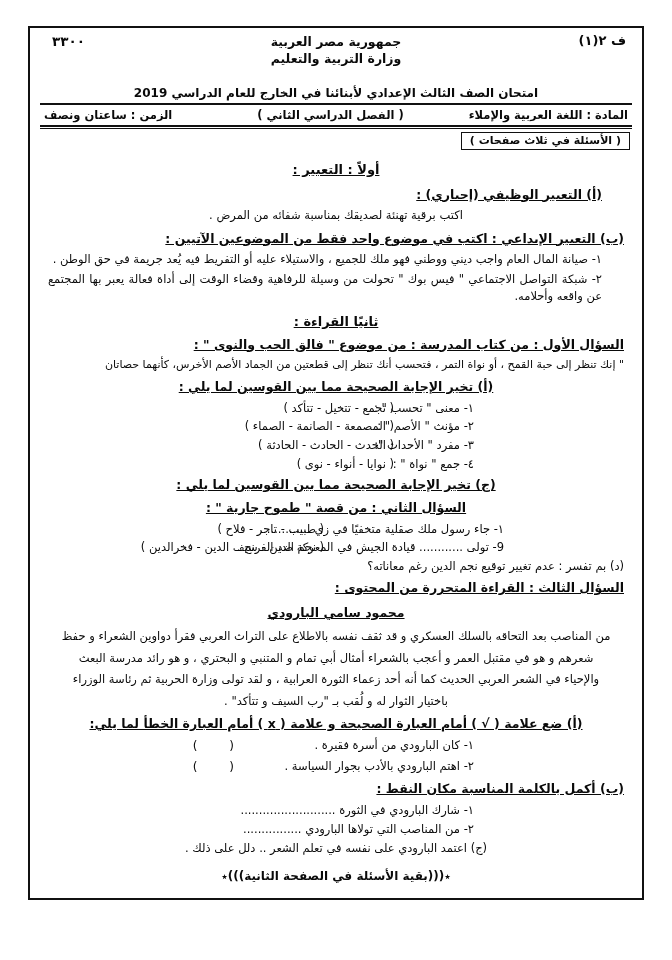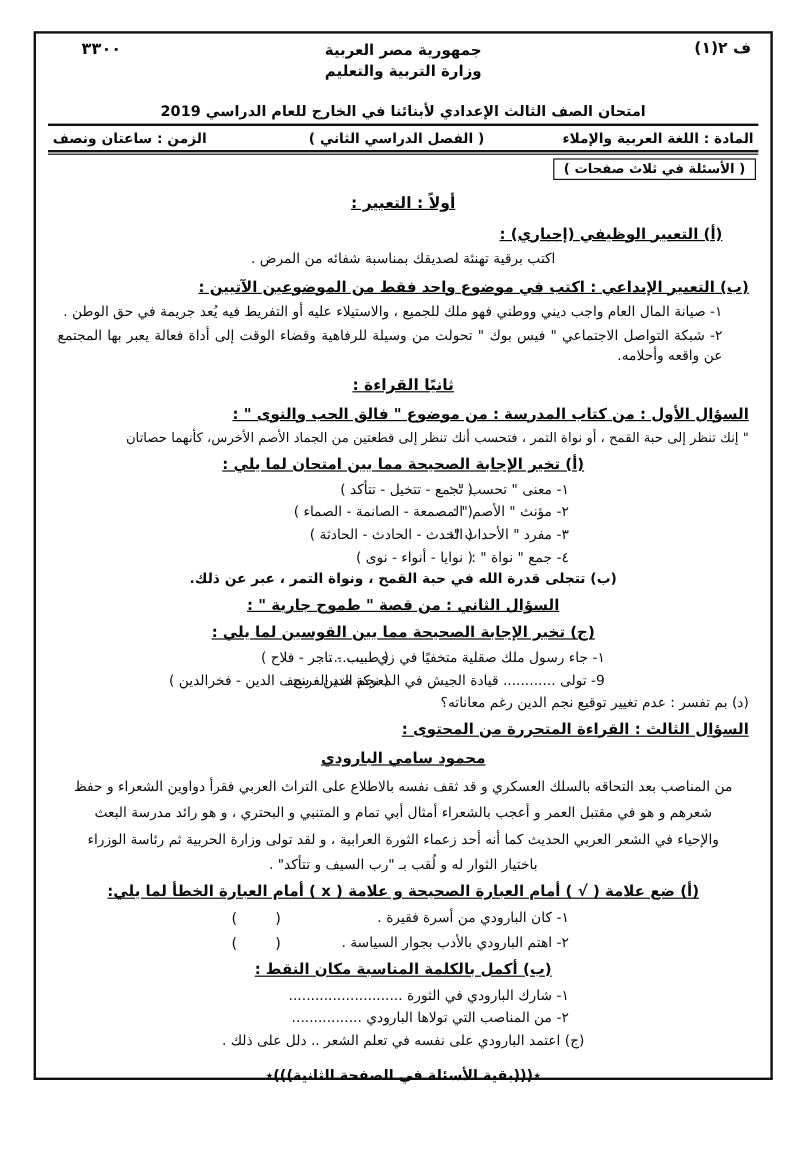--- a/index.html
+++ b/index.html
@@ -51,21 +51,21 @@
   .hdr-code {
     position: absolute;
     right: 6px;
     top: 1px;
     font-size: 13px;
     font-weight: bold;
     letter-spacing: 1px;
   }
   .hdr-serial {
     position: absolute;
-    left: 28px;
+    left: 12px;
     top: 1px;
     font-size: 13.5px;
     font-weight: bold;
     letter-spacing: 2px;
   }
   .hdr-center {
     text-align: center;
     font-size: 12.5px;
     font-weight: bold;
     line-height: 17px;
@@ -293,43 +293,42 @@
 
         <div class="q-head q-head-right">(ب) التعبير الإبداعي : اكتب في موضوع واحد فقط من الموضوعين الآتيين :</div>
         <div class="item-just indent-1">١- صيانة المال العام واجب ديني ووطني فهو ملك للجميع ، والاستيلاء عليه أو التفريط فيه يُعد جريمة في حق الوطن .</div>
         <div class="item-just indent-1">٢- شبكة التواصل الاجتماعي " فيس بوك " تحولت من وسيلة للرفاهية وقضاء الوقت إلى أداة فعالة يعبر بها المجتمع عن واقعه وأحلامه.</div>
 
         <div class="sec-title-2">ثانيًا القراءة :</div>
 
         <div class="q-head-block q-head-right">السؤال الأول : من كتاب المدرسة : من موضوع " فالق الحب والنوى " :</div>
         <div class="quote-block quote-l1">" إنك تنظر إلى حبة القمح ، أو نواة التمر ، فتحسب أنك تنظر إلى قطعتين من الجماد الأصم الأخرس، كأنهما حصاتان</div>
 
-        <div class="q-head-block" style="text-align:center;">(أ) تخير الإجابة الصحيحة مما بين امتحان لما يلي :</div>
+        <div class="q-head-block" style="text-align:center;">(أ) تخير الإجابة الصحيحة مما بين القوسين لما يلي :</div>
 
         <div class="mcq">
           <span class="stem">١- معنى " تحسب "  :</span>
           <span class="opts">( تجمع - تتخيل - تتأكد )</span>
         </div>
         <div class="mcq">
           <span class="stem">٢- مؤنث " الأصم "  :</span>
           <span class="opts">( المصمعة - الصانمة - الصماء )</span>
         </div>
         <div class="mcq">
           <span class="stem">٣- مفرد  " الأحداث ":</span>
           <span class="opts">( الحدث - الحادث - الحادثة )</span>
         </div>
         <div class="mcq">
           <span class="stem">٤- جمع   " نواة "  :</span>
           <span class="opts">( نوايا - أنواء - نوى  )</span>
         </div>
 
-        <div class="item" style="text-align:center;font-weight:bold;">(ب) تتجلى قدرة الله في حبة القمح ، ونواة التمر ، عبر عن ذلك.</div>
-
+
+        <div class="q-head-block" style="text-align:center;">(ج) تخير الإجابة الصحيحة مما بين القوسين لما يلي :</div>
         <div class="q-head-block" style="text-align:center;">السؤال الثاني : من قصة  " طموح جارية " :</div>
-        <div class="q-head-block" style="text-align:center;">(ج) تخير الإجابة الصحيحة مما بين القوسين لما يلي :</div>
 
         <div class="mcq">
           <span class="stem" style="width:300px;padding-right:120px;">١- جاء رسول ملك صقلية متخفيًا في زي ............ .</span>
           <span class="opts">( طبيب - تاجر - فلاح )</span>
         </div>
         <div class="mcq">
           <span class="stem" style="width:300px;padding-right:120px;">9- تولى ............ قيادة الجيش في المعركة ضد الفرنج .</span>
           <span class="opts">( نجم الدين - سيف الدين - فخرالدين )</span>
         </div>
 
@@ -347,21 +346,21 @@
 
         <div class="tf">
           <span class="stmt">١- كان البارودي من أسرة فقيرة .</span>
           <span class="paren">(    )</span>
         </div>
         <div class="tf">
           <span class="stmt">٢- اهتم البارودي بالأدب بجوار السياسة .</span>
           <span class="paren">(    )</span>
         </div>
 
-        <div class="q-head-block" style="text-align:center;">(ب) أكمل بالكلمة المناسبة مكان النقط :</div>
+        <div class="q-head-block" style="text-align:right;">(ب) أكمل بالكلمة المناسبة مكان النقط :</div>
 
         <div class="fill dots">١- شارك البارودي في الثورة ..........................</div>
         <div class="fill dots">٢- من المناصب التي تولاها البارودي ................</div>
 
         <div class="item" style="text-align:center;">(ج) اعتمد البارودي على نفسه في تعلم الشعر .. دلل على ذلك .</div>
 
         <div class="footer-note">٭(((بقية الأسئلة في الصفحة الثانية)))٭</div>
 
       </div>
     </div>

